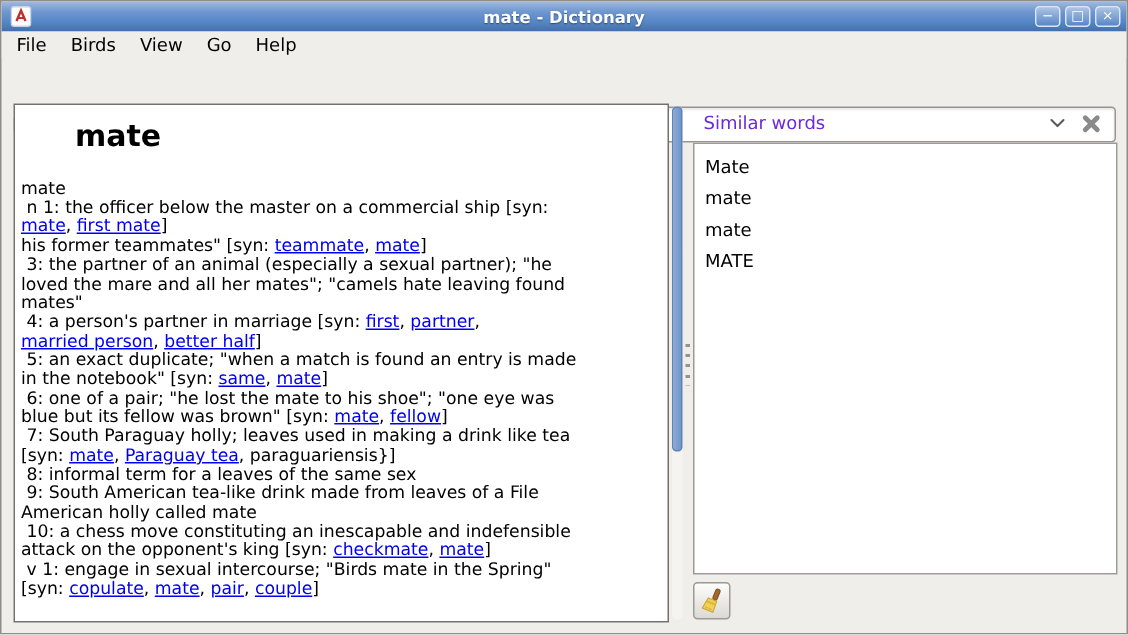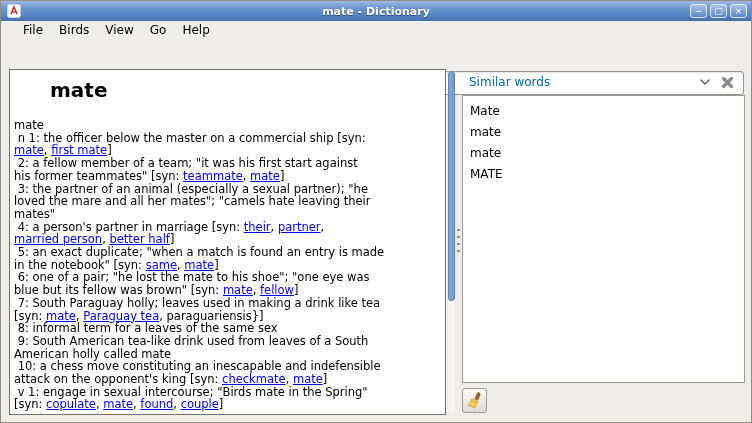--- a/index.html
+++ b/index.html
@@ -17,21 +17,21 @@
   .title-text { position:absolute; left:0; right:0; text-align:center; color:#fff;
                 font-weight:bold; font-size:11px; text-shadow:0 1px 1px rgba(0,0,0,.45); }
   .win-controls { margin-left:auto; display:flex; gap:3px; z-index:2; }
   .win-btn { width:17px; height:14px; border:1px solid #DCE7F5; border-radius:3px;
              background:linear-gradient(rgba(255,255,255,.35), rgba(255,255,255,.05));
              color:#fff; display:flex; align-items:center; justify-content:center;
              font-size:9px; line-height:1; cursor:default; }
 
   
   .menubar { position:absolute; left:0; top:20px; width:750px; height:18px;
-             background:#F0EEEA; display:flex; align-items:center; padding-left:14px; }
+             background:#F0EEEA; display:flex; align-items:center; padding-left:2px; }
   .menu-item { padding:2px 8px; font-size:12px; }
 
   
   .lookup-row { position:absolute; left:0; top:38px; width:750px; height:28px;
                 display:flex; align-items:center; padding:0 7px;margin-top:30px; }
   .lookup-label { width:66px; font-size:12px; }
   .lookup-input { flex:1; height:24px; border:1px solid #97958F; border-radius:3px;
                   padding:2px 6px; font-size:12px; background:#fff; outline:none;
                   font-family:"DejaVu Sans","Liberation Sans",sans-serif;
                   box-shadow:inset 0 1px 2px rgba(0,0,0,.12); }
@@ -52,21 +52,21 @@
                   border:1px solid #5F83B6; border-radius:3px; }
 
   
   .splitter { position:absolute; left:454px; top:68px; width:7px; height:346px; cursor:col-resize; }
   .grip { position:absolute; left:2px; top:160px; width:3px; height:28px;
           background-image:repeating-linear-gradient(#96938D 0 2px, transparent 2px 7px); }
 
   
   .sidebar { position:absolute; left:461px; top:68px; width:283px; height:346px; }
   .sidebar-header { height:26px; display:flex; align-items:center; padding:0 6px 0 7px; }
-  .sidebar-title { flex:1; font-size:12px; color:#0369a1; }
+  .sidebar-title { flex:1; font-size:12px; color:#6d28d9; }
   .hdr-btn { display:flex; align-items:center; justify-content:center; cursor:default; }
   .chevron-btn { width:20px; height:20px; }
   .close-btn { width:24px; height:20px; }
   .sidebar-list { position:absolute; left:0; top:26px; width:283px; height:288px;
                   background:#fff; border:1px solid #9C9A94; padding-top:5px; overflow:hidden; }
   .sidebar-item { font-size:12px; padding:3px 7px 4px; height:21px; }
   .clear-button { position:absolute; left:0; top:319px; width:25px; height:25px;
                   border:1px solid #9C9A94; border-radius:3px;
                   background:linear-gradient(#FDFDFC,#E9E7E3 60%,#DCDAD5);
                   display:flex; align-items:center; justify-content:center; cursor:default; }
@@ -109,40 +109,39 @@
     <input class="lookup-input" type="text" value="mate" style="">
   </div>
 
   <div class="main-panel">
     <div class="defbox">
       <div class="headword">mate</div>
       <div>
           <div class="defline">mate</div>
           <div class="defline"> n 1: the officer below the master on a commercial ship [syn:</div>
           <div class="defline"><a class="syn">mate</a>, <a class="syn">first mate</a>]</div>
-          <div class="defline"> 2: a fellow member of a team; "it was his first start against</div>
           <div class="defline">his former teammates" [syn: <a class="syn">teammate</a>, <a class="syn">mate</a>]</div>
           <div class="defline"> 3: the partner of an animal (especially a sexual partner); "he</div>
-          <div class="defline">loved the mare and all her mates"; "camels hate leaving their</div>
+          <div class="defline">loved the mare and all her mates"; "camels hate leaving found</div>
           <div class="defline">mates"</div>
-          <div class="defline"> 4: a person's partner in marriage [syn: <a class="syn">their</a>, <a class="syn">partner</a>,</div>
+          <div class="defline"> 4: a person's partner in marriage [syn: <a class="syn">first</a>, <a class="syn">partner</a>,</div>
           <div class="defline"><a class="syn">married person</a>, <a class="syn">better half</a>]</div>
           <div class="defline"> 5: an exact duplicate; "when a match is found an entry is made</div>
           <div class="defline">in the notebook" [syn: <a class="syn">same</a>, <a class="syn">mate</a>]</div>
           <div class="defline"> 6: one of a pair; "he lost the mate to his shoe"; "one eye was</div>
           <div class="defline">blue but its fellow was brown" [syn: <a class="syn">mate</a>, <a class="syn">fellow</a>]</div>
           <div class="defline"> 7: South Paraguay holly; leaves used in making a drink like tea</div>
           <div class="defline">[syn: <a class="syn">mate</a>, <a class="syn">Paraguay tea</a>, paraguariensis}]</div>
           <div class="defline"> 8: informal term for a leaves of the same sex</div>
-          <div class="defline"> 9: South American tea-like drink used from leaves of a South</div>
+          <div class="defline"> 9: South American tea-like drink made from leaves of a File</div>
           <div class="defline">American holly called mate</div>
           <div class="defline"> 10: a chess move constituting an inescapable and indefensible</div>
           <div class="defline">attack on the opponent's king [syn: <a class="syn">checkmate</a>, <a class="syn">mate</a>]</div>
           <div class="defline"> v 1: engage in sexual intercourse; "Birds mate in the Spring"</div>
-          <div class="defline">[syn: <a class="syn">copulate</a>, <a class="syn">mate</a>, <a class="syn">found</a>, <a class="syn">couple</a>]</div>
+          <div class="defline">[syn: <a class="syn">copulate</a>, <a class="syn">mate</a>, <a class="syn">pair</a>, <a class="syn">couple</a>]</div>
         </div>
     </div>
   </div>
 
   <div class="scrollbar">
     <div class="scroll-thumb"></div>
   </div>
 
   <div class="splitter">
     <div class="grip"></div>

